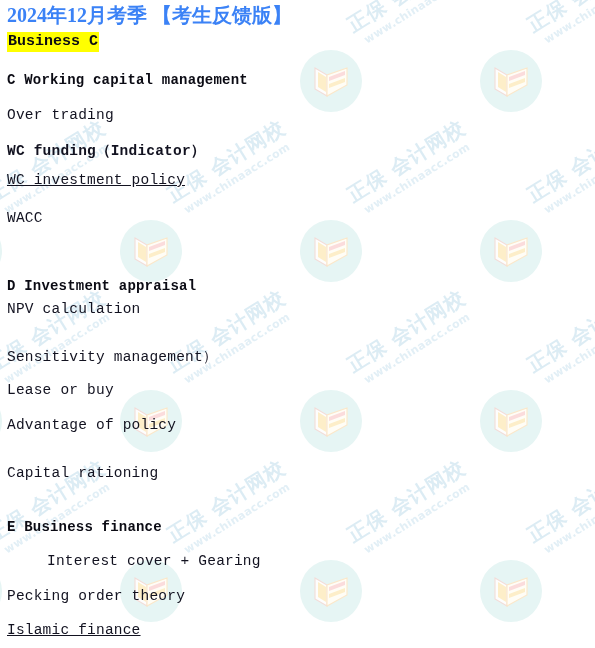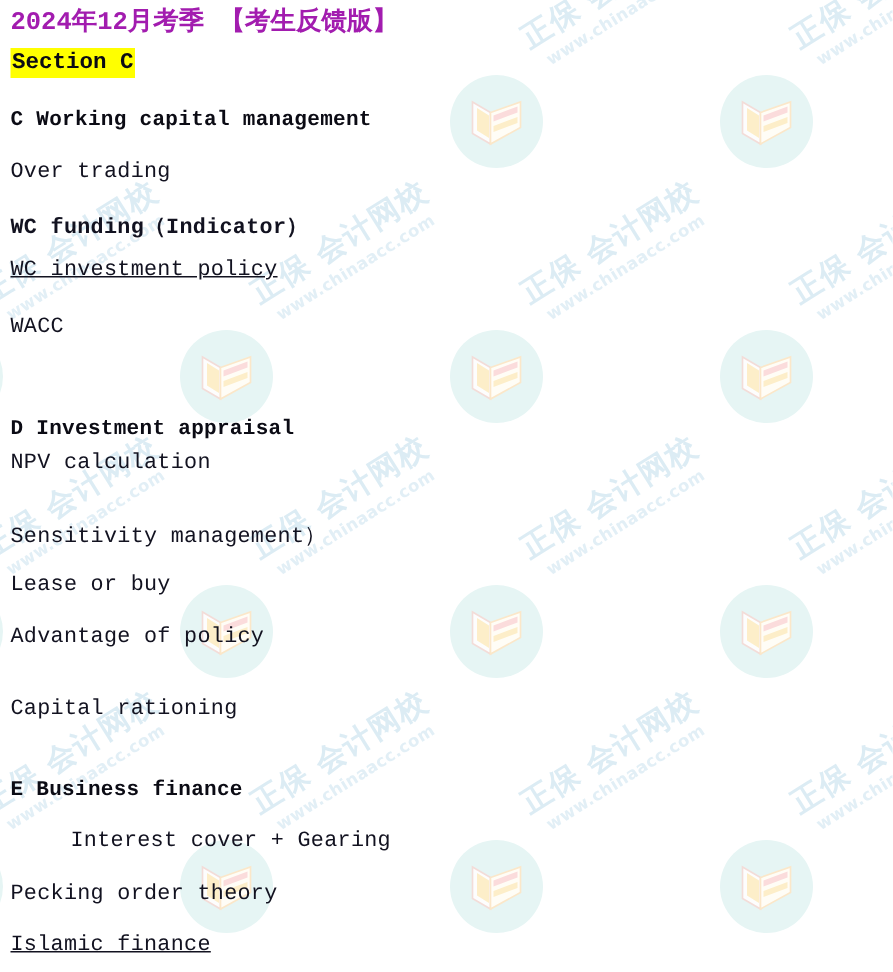--- a/index.html
+++ b/index.html
@@ -80,25 +80,25 @@
   }
 
   .line {
     position: absolute;
     left: 7px;
     white-space: pre;
     color: #0d0d16;
   }
 
   .doc-title {
-    font-family: Liberation Mono, monospace;
-    font-size: 17px;
+    font-family: Liberation Serif, serif;
+    font-size: 20px;
     font-weight: 700;
     letter-spacing: 0px;
-    color: #a21caf;
+    color: #3b82f6;
   }
 
   .section-tag {
     font-family: "Liberation Mono", "DejaVu Sans Mono", monospace;
     font-size: 15px;
     font-weight: 700;
     color: #0b0b14;
   }
   .hl {
     background: #ffff00;
@@ -311,21 +311,21 @@
       </div>
       <div class="wm-text">
         <div class="wm-cn">正保 会计网校</div>
         <div class="wm-url">www.chinaacc.com</div>
       </div>
     </div>
   </div>
 
 <div id="content">
     <div class="line doc-title" style="top: 2px;">2024年12月考季 【考生反馈版】</div>
-    <div class="line section-tag" style="top: 33px;"><span class="hl">Section C</span></div>
+    <div class="line section-tag" style="top: 33px;"><span class="hl">Business C</span></div>
     <div class="line heading" style="top: 72px;">C Working capital management</div>
     <div class="line item" style="top: 107px;">Over trading</div>
     <div class="line item" style="top: 141px; font-weight: bold;">WC funding（Indicator）</div>
     <div class="line item" style="top: 172px; text-decoration: underline;">WC investment policy</div>
     <div class="line item" style="top: 210px; text-align: right;">WACC</div>
     <div class="line heading" style="top: 278px;">D Investment appraisal</div>
     <div class="line item" style="top: 301px;">NPV calculation</div>
     <div class="line item" style="top: 347px;">Sensitivity management）</div>
     <div class="line item" style="top: 382px;">Lease or buy</div>
     <div class="line item" style="top: 417px;">Advantage of policy</div>

